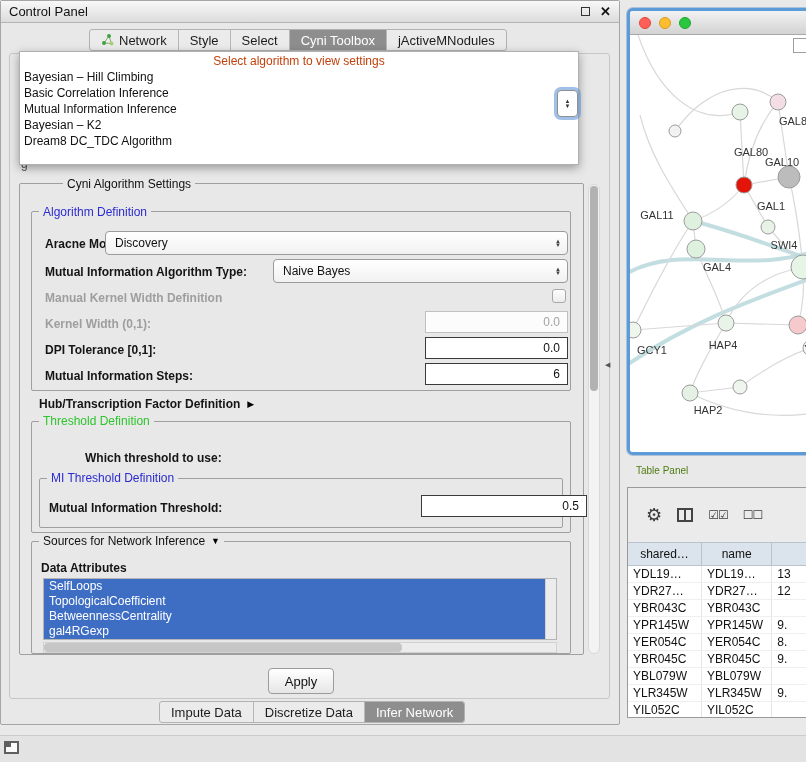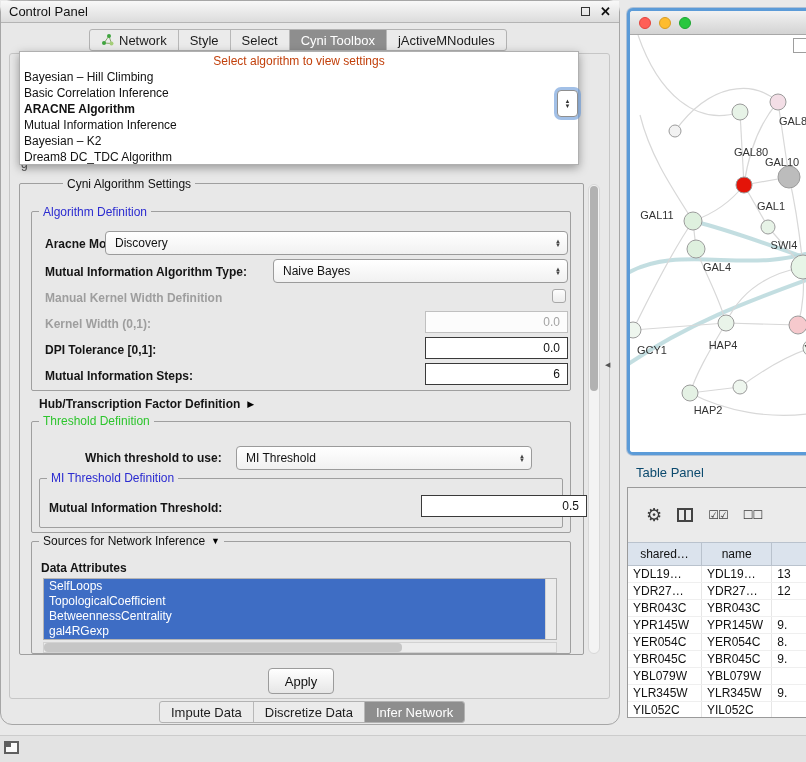--- a/index.html
+++ b/index.html
@@ -3,21 +3,21 @@
 <meta charset="utf-8">
 <style>
   html,body{margin:0;padding:0;}
   *{box-sizing:border-box;}
   #root{position:relative;width:806px;height:762px;background:#e9e9e9;overflow:hidden;
         font-family:"Liberation Sans",sans-serif;font-size:12px;color:#111;}
   .a{position:absolute;}
 
   
   .control-panel{left:0;top:8;width:620px;height:725px;background:#e8e8e8;
-                 border:1px solid #a6a6a6;border-radius:12px;}
+                 border:1px solid #a6a6a6;border-radius:2px;}
   .titlebar{height:22px;display:flex;align-items:center;padding:0 8px;
             background:linear-gradient(#f8f8f8,#dcdcdc);border-bottom:1px solid #b4b4b4;font-size:13px;}
   .tb-btn.float{width:9px;height:9px;border:1.5px solid #333;margin-left:auto;margin-right:10px;}
   .tb-btn.close{font-weight:bold;font-size:13px;color:#111;}
   .content-outline{left:8px;top:52px;width:601px;height:646px;border:1px solid #c6c6c6;border-radius:3px;}
 
   .tabbar{left:88px;top:28px;height:22px;display:flex;border:1px solid #b2b2b2;border-radius:3px;
           background:#ebebeb;overflow:hidden;z-index:2;}
   .seg-item{display:flex;align-items:center;gap:5px;padding:0 11px;font-size:13px;
             border-right:1px solid #b8b8b8;color:#1c1c1c;white-space:nowrap;}
@@ -79,21 +79,21 @@
   .light.yellow{background:#febc2e;border:1px solid #d89c22;}
   .light.green{background:#29c73f;border:1px solid #1ea532;}
   .net-content{position:relative;height:417px;background:#fff;}
   .net-corner-box{position:absolute;left:163px;top:3px;width:15px;height:15px;background:#fff;border:1px solid #9e9e9e;}
   .edge{fill:none;stroke:#d8d8d8;stroke-width:1.2;}
   .tedge{fill:none;stroke:#b9d8dc;stroke-width:4;opacity:.85;}
   .net-content svg text{font-size:11px;fill:#333;text-anchor:middle;font-family:"Liberation Sans",sans-serif;}
   .net-content svg circle{stroke:#9b9b9b;}
 
   
-  .table-panel-title{left:636px;top:465px;font-size:13px;color:#0c4a6e;}
+  .table-panel-title{left:636px;top:465px;font-size:10px;color:#4d7c0f;}
   .table-window{left:627px;top:487px;width:190px;height:231px;border:1px solid #9a9a9a;background:#ebebeb;overflow:hidden;}
   .tbl-toolbar{height:54px;display:flex;align-items:center;gap:15px;padding-left:18px;color:#3c3c3c;}
   .tool{display:flex;align-items:center;justify-content:center;}
   .tool.gear{font-size:18px;}
   .tool.colicon{width:16px;height:14px;border:2px solid #444;}
   .col-in{display:block;width:0;height:100%;border-left:2px solid #444;margin:0 auto;}
   .tool.checks{font-size:12px;letter-spacing:-1px;}
   .tbl-header{display:flex;height:24px;background:#dbe3ed;border-top:1px solid #b9c2cd;border-bottom:1px solid #b9c2cd;}
   .th{border-right:1px solid #b9c2cd;display:flex;align-items:center;justify-content:center;overflow:hidden;white-space:nowrap;}
   .tbl-body{background:#fff;min-height:155px;}
@@ -146,21 +146,20 @@
         </div>
       <div class="seg-item">
           <span>jActiveMNodules</span>
         </div>
     </div>
 
     <div class="a popup">
       <div class="pop-placeholder">Select algorithm to view settings</div>
       <div class="pop-item">Bayesian – Hill Climbing</div>
       <div class="pop-item">Basic Correlation Inference</div>
-      <div class="pop-item sel">ARACNE Algorithm</div>
       <div class="pop-item">Mutual Information Inference</div>
       <div class="pop-item">Bayesian – K2</div>
       <div class="pop-item">Dream8 DC_TDC Algorithm</div>
     </div>
     <div class="a frag-spinner">
         <span>▲</span>
         <span>▼</span>
       </div>
     <div class="a frag-g">g</div>
 
@@ -202,27 +201,20 @@
 
     <div class="a" style="left:38px;top:396px;display:flex;align-items:center;gap:7px;">
       <span class="lbl">Hub/Transcription Factor Definition</span>
       <span class="tri">▶</span>
     </div>
 
     <div class="a grp" style="left:30px;top:420px;width:540px;height:112px;"></div>
     <span class="a grp-title t-green" style="left:38px;top:413px;">Threshold Definition</span>
 
     <span class="a lbl" style="left:84px;top:450px;">Which threshold to use:</span>
-    <div class="a combo" style="left:235px;top:445px;width:296px;">
-      <span>MI Threshold</span>
-      <span class="combo-arrows">
-          <span>▲</span>
-          <span>▼</span>
-        </span>
-    </div>
 
     <div class="a grp" style="left:38px;top:477px;width:524px;height:50px;"></div>
     <span class="a grp-title t-blue" style="left:46px;top:470px;">MI Threshold Definition</span>
     <span class="a lbl" style="left:48px;top:500px;">Mutual Information Threshold:</span>
     <div class="a tfield" style="left:420px;top:494px;width:166px;">0.5</div>
 
     <div class="a grp" style="left:30px;top:540px;width:540px;height:113px;"></div>
     <span class="a grp-title" style="left:38px;top:533px;display:flex;align-items:center;gap:6px;">
       <span>Sources for Network Inference</span>
       <span class="tri">▼</span>

